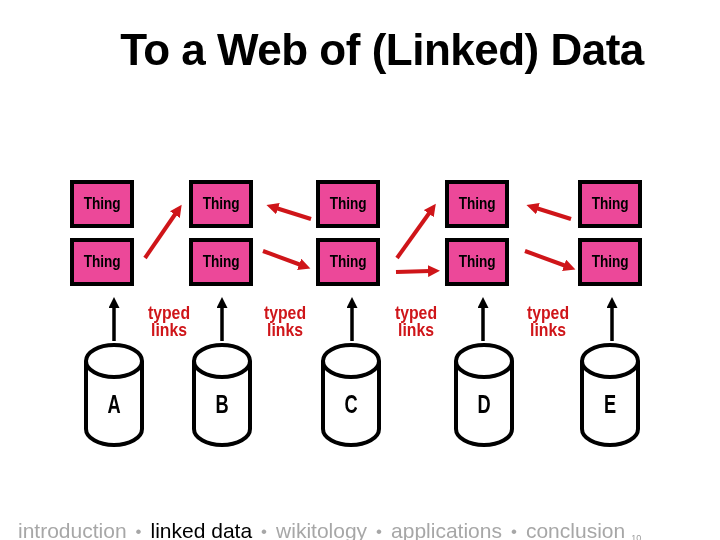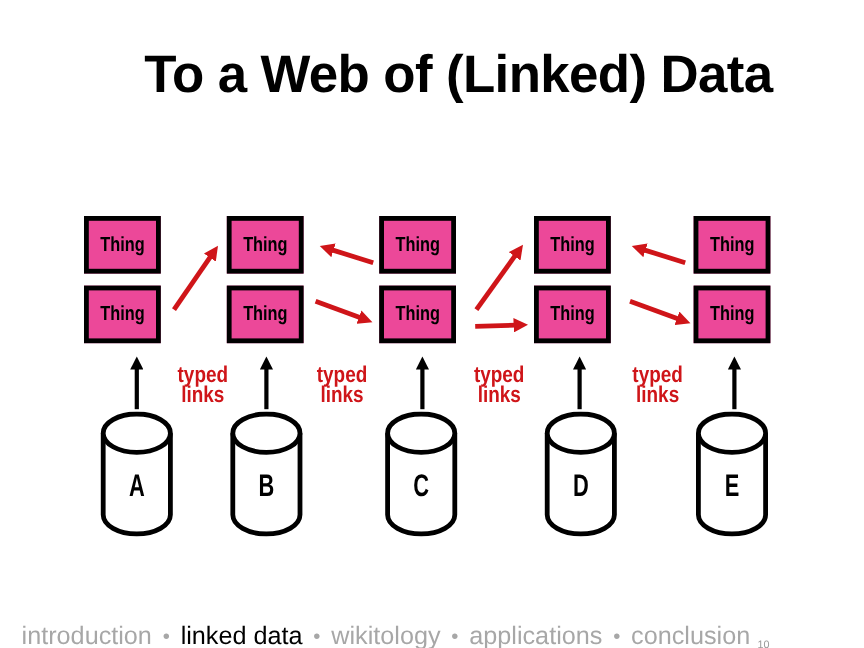--- a/index.html
+++ b/index.html
@@ -2,21 +2,21 @@
 <html><head>
 <meta charset="utf-8">
 <style>
   html,body{margin:0;padding:0;background:#fff;}
   .slide{
     position:relative;width:720px;height:540px;background:#ffffff;overflow:hidden;
     font-family:"Liberation Sans",sans-serif;
   }
   
   .title{
-    position:absolute;top:22px;left:0;right:0;margin:17px;
+    position:absolute;top:22px;left:0;right:0;margin:4px;
     text-align:center;font-size:44px;font-weight:bold;color:#000;
     letter-spacing:-0.5px;line-height:1.1;padding-left:44px;
   }
   
   .arrows{position:absolute;left:0;top:0;width:720px;height:540px;pointer-events:none;}
   .red-line{stroke:#cf1519;stroke-width:4;fill:none;}
   .black-line{stroke:#000;stroke-width:3.5;fill:none;}
 
   .thing-box{
     position:absolute;width:56px;height:40px;

